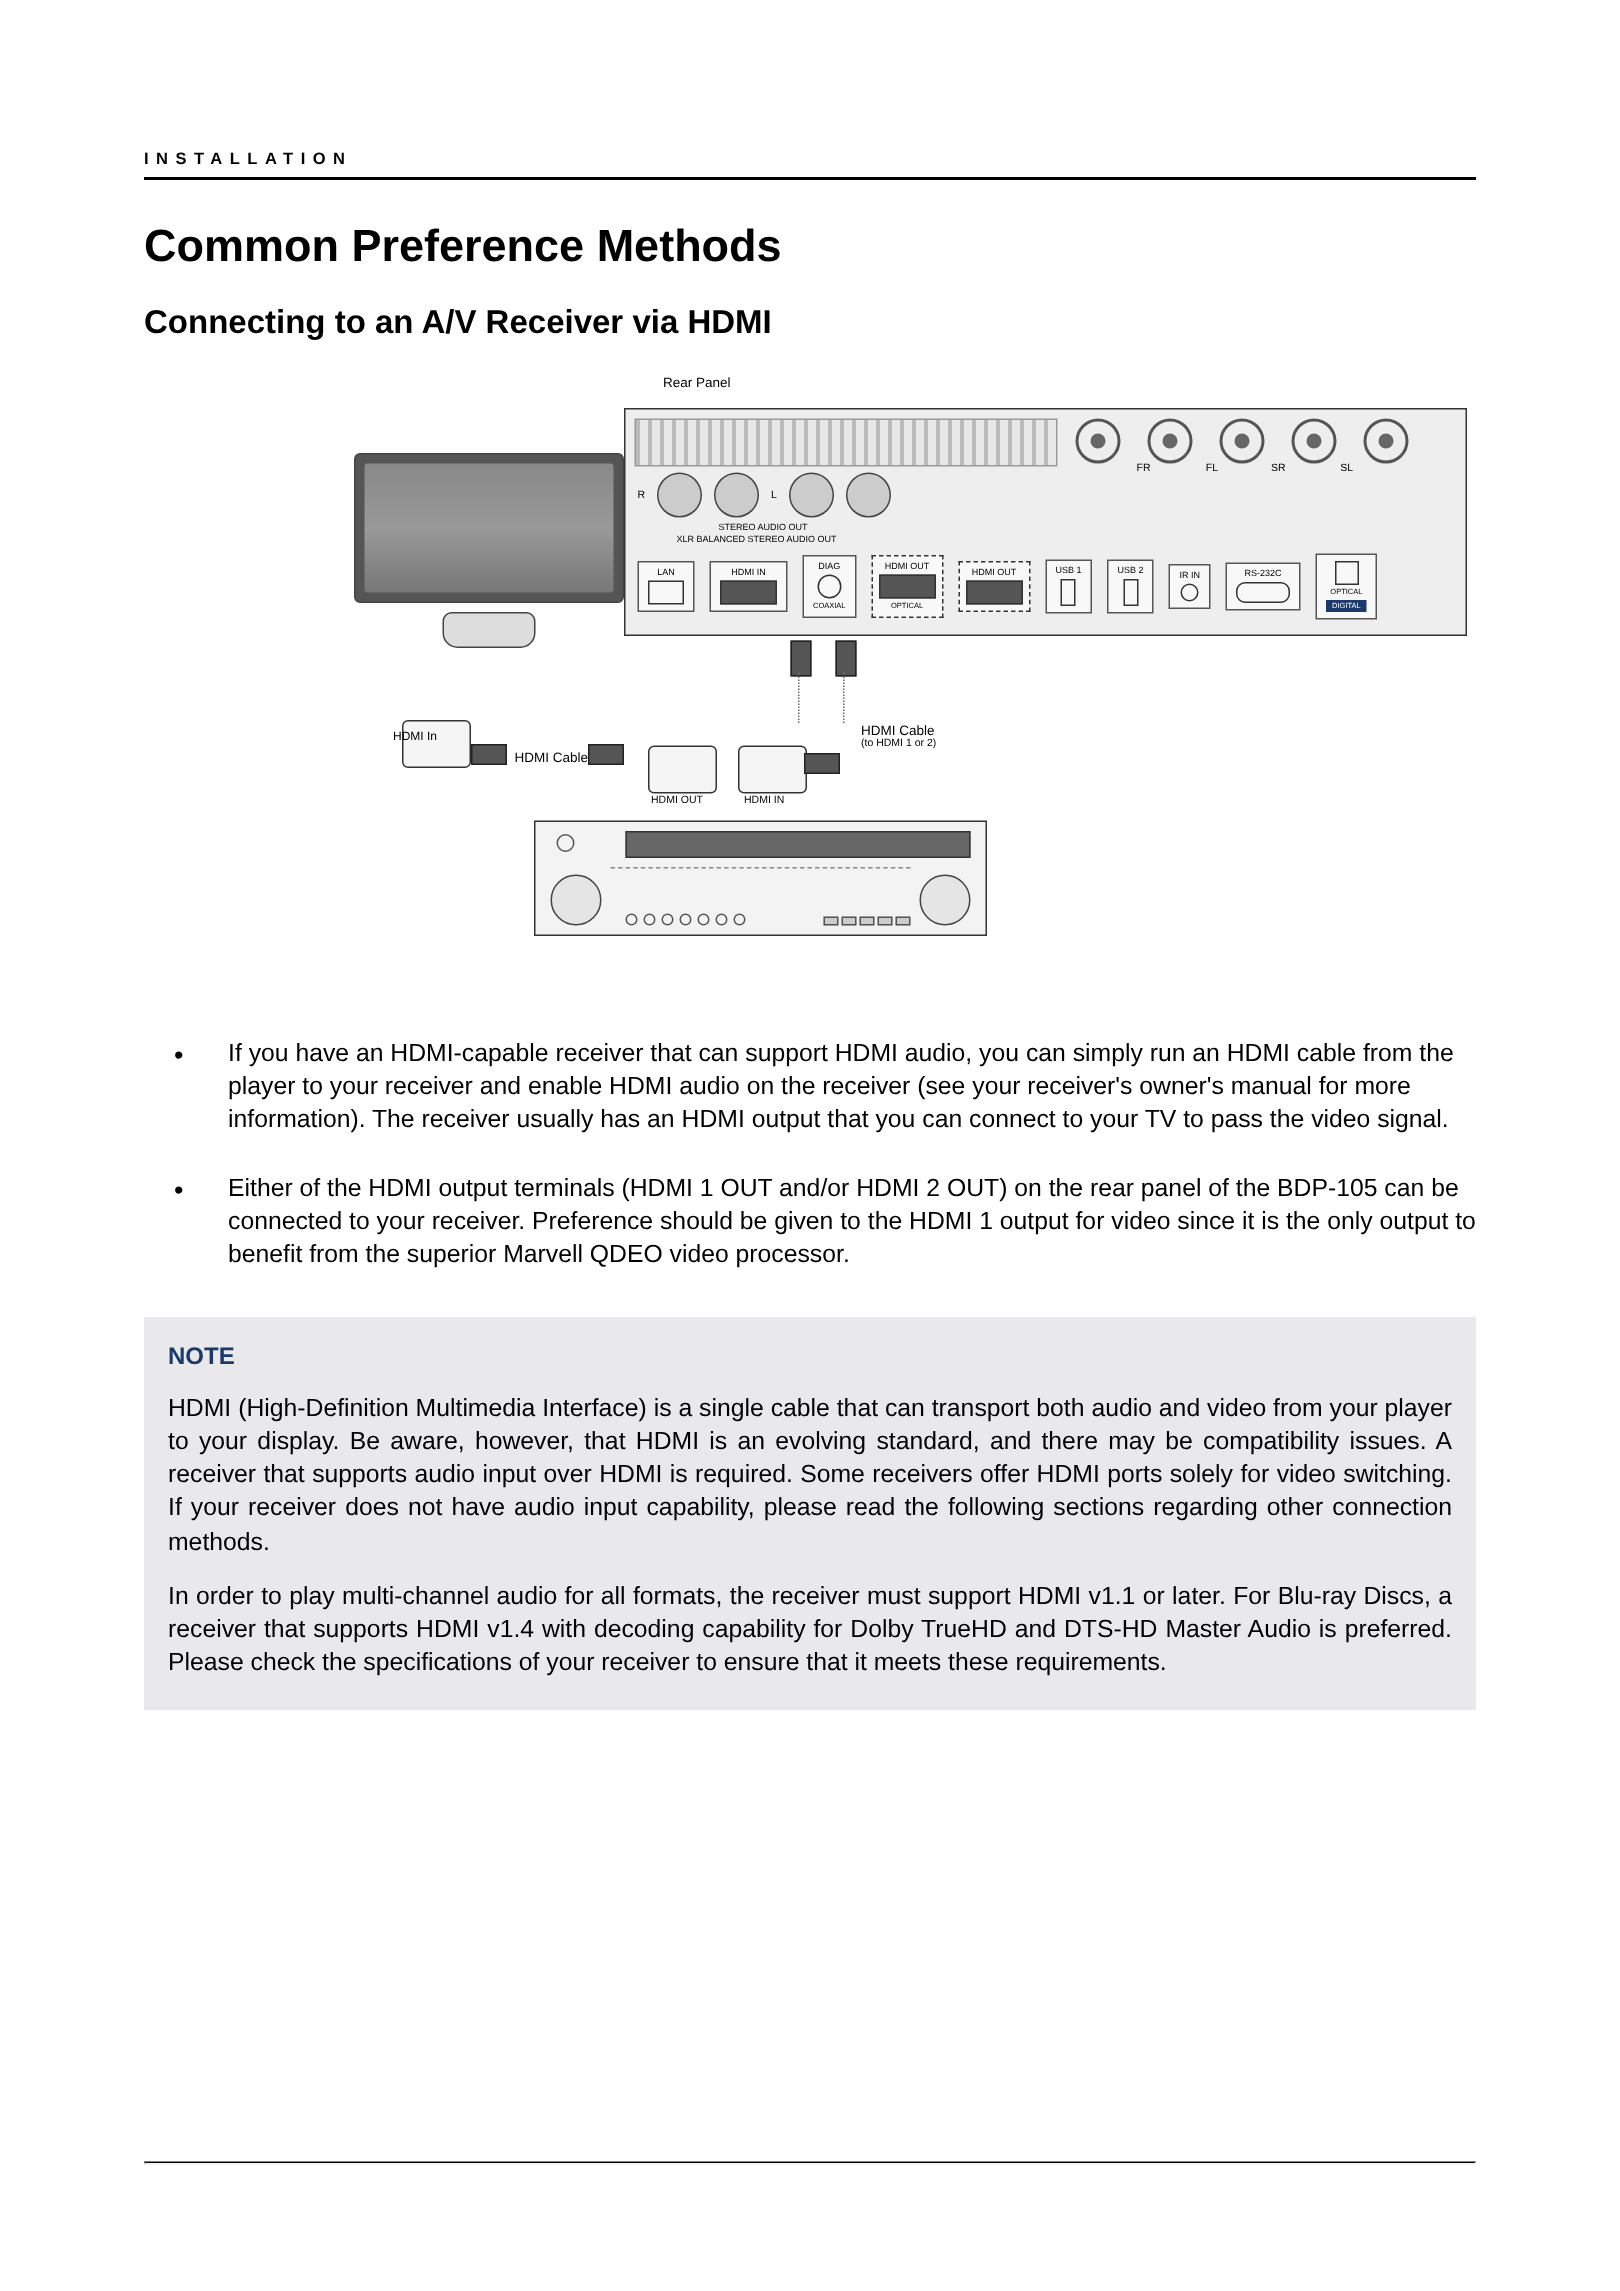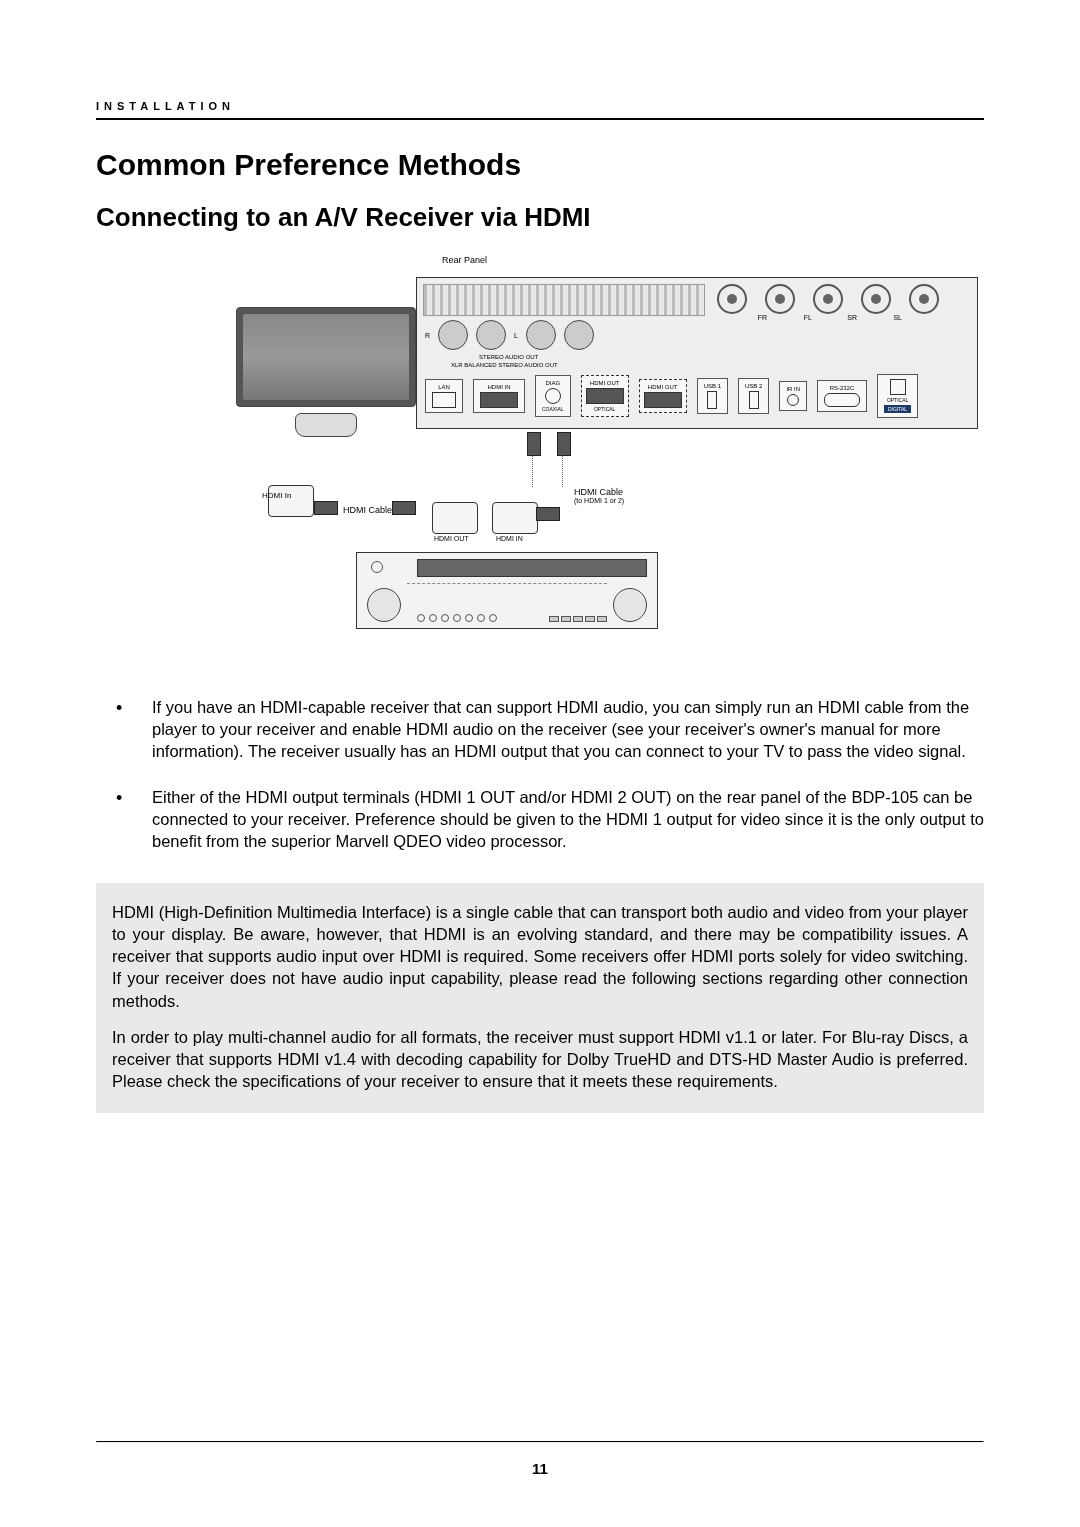--- a/index.html
+++ b/index.html
@@ -27,21 +27,21 @@
       border: none;
       border-top: 2.5px solid #000;
       margin: 0 0 28px 0;
     }
     h1.section-title {
       font-size: 30px;
       font-weight: 900;
       margin: 0 0 20px 0;
     }
     h2.subsection-title {
-      font-size: 26px;
+      font-size: 22px;
       font-weight: 900;
       margin: 0 0 24px 0;
     }
     .diagram-area {
       width: 100%;
       height: 400px;
       position: relative;
       margin-bottom: 40px;
     }
     .diagram-caption {
@@ -427,19 +427,19 @@
       <div style="position:absolute; left:50px; right:50px; top:30px; border-top:1px dashed #888;"></div>
     </div>
   </div>
 
   <ul class="bullets">
     <li>If you have an HDMI-capable receiver that can support HDMI audio, you can simply run an HDMI cable from the player to your receiver and enable HDMI audio on the receiver (see your receiver's owner's manual for more information). The receiver usually has an HDMI output that you can connect to your TV to pass the video signal.</li>
     <li>Either of the HDMI output terminals (HDMI 1 OUT and/or HDMI 2 OUT) on the rear panel of the BDP-105 can be connected to your receiver. Preference should be given to the HDMI 1 output for video since it is the only output to benefit from the superior Marvell QDEO video processor.</li>
   </ul>
 
   <div class="note-box">
+    <div class="note-title">NOTE</div>
     <div class="note-para">HDMI (High-Definition Multimedia Interface) is a single cable that can transport both audio and video from your player to your display. Be aware, however, that HDMI is an evolving standard, and there may be compatibility issues. A receiver that supports audio input over HDMI is required. Some receivers offer HDMI ports solely for video switching. If your receiver does not have audio input capability, please read the following sections regarding other connection methods.</div>
     <div class="note-para">In order to play multi-channel audio for all formats, the receiver must support HDMI v1.1 or later. For Blu-ray Discs, a receiver that supports HDMI v1.4 with decoding capability for Dolby TrueHD and DTS-HD Master Audio is preferred. Please check the specifications of your receiver to ensure that it meets these requirements.</div>
   </div>
 
   <hr class="footer-rule">
-  <div class="page-number">11</div>
 </div>
 
 </body></html>

